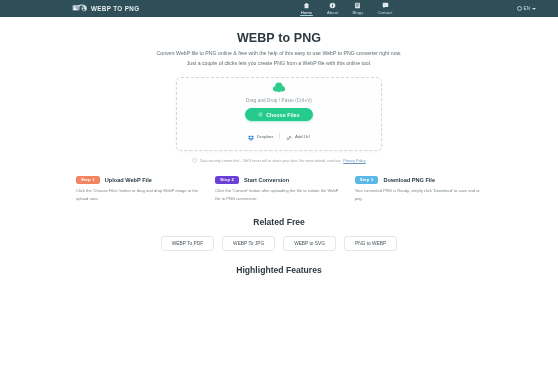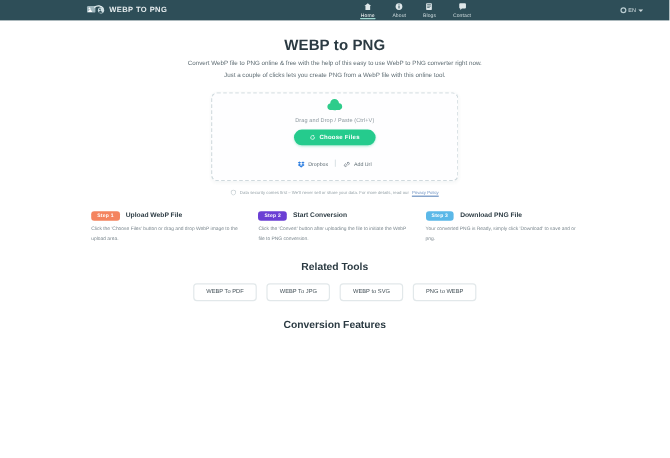--- a/index.html
+++ b/index.html
@@ -287,31 +287,31 @@
           <span class="step-badge" style="background:#5bb8e8">Step 3</span>
           <span class="step-title">Download PNG File</span>
         </div>
         <div class="step-desc">Your converted PNG is Ready, simply click 'Download' to save and or png.</div>
       </div>
 
     </div>
   </div>
 
   <div class="related">
-    <div class="section-title">Related Tools</div>
+    <div class="section-title">Related Free</div>
     <div class="chips">
       <div class="chip">WEBP To PDF</div>
       <div class="chip">WEBP To JPG</div>
       <div class="chip">WEBP to SVG</div>
       <div class="chip">PNG to WEBP</div>
     </div>
   </div>
 
   <div class="features">
-    <div class="section-title">Conversion Features</div>
+    <div class="section-title">Highlighted Features</div>
     <div class="feature-grid">
 
       <div>
         <div class="feature-head">
           <span class="broken-img">
             <svg width="6" height="6" viewBox="0 0 8 8">
                 <rect x="0" y="0" width="8" height="8" fill="#f6f7f8"></rect>
                 <path d="M0.8 6.4 L2.8 3.6 L4.4 5.6 L5.6 4.4 L7.2 6.4 Z" fill="#b9c3c8"></path>
               </svg>
           </span>

